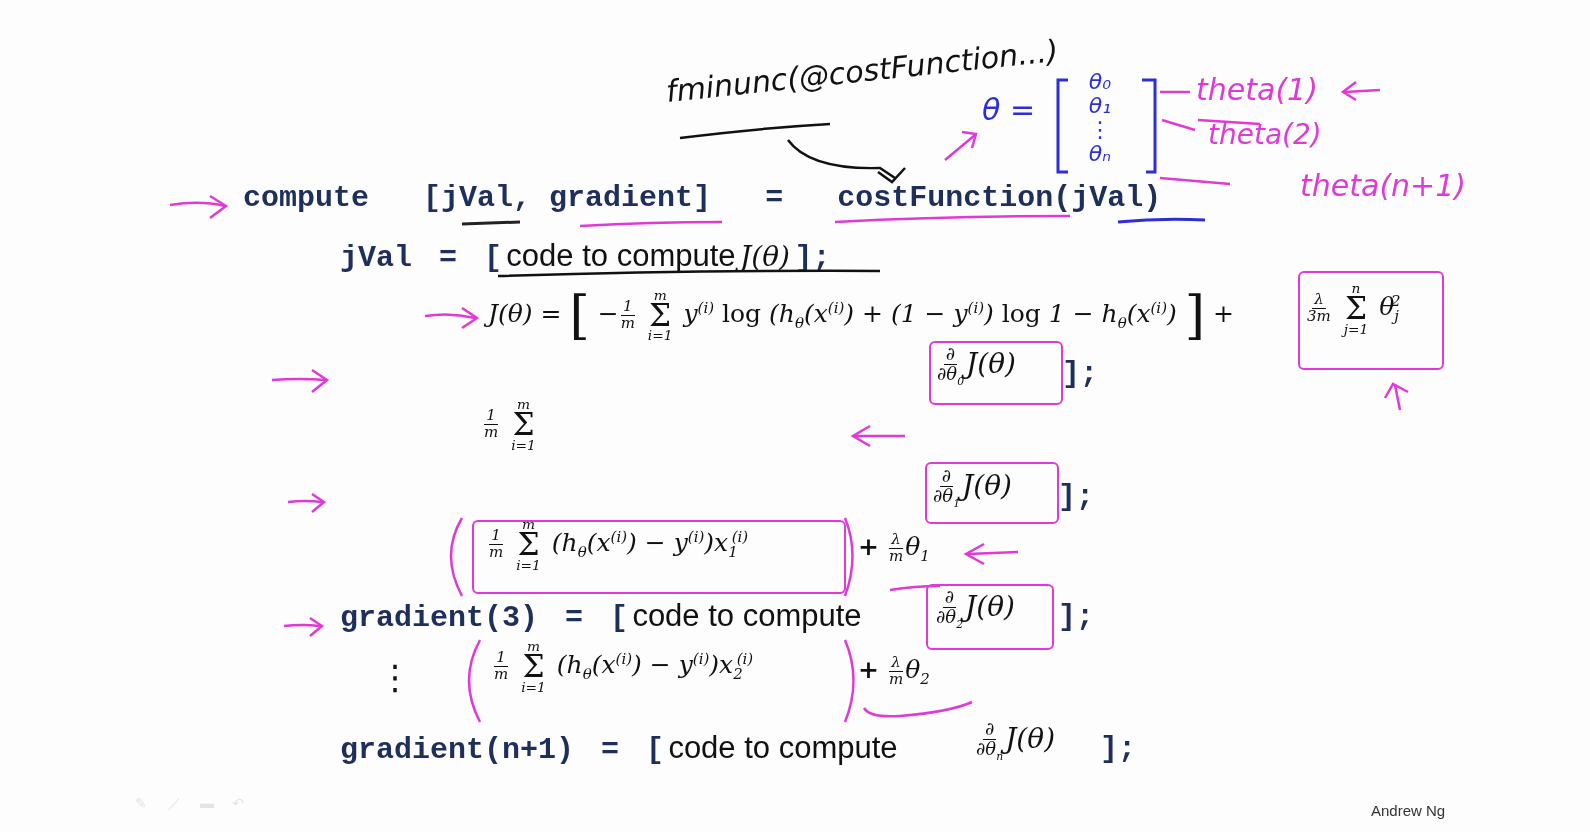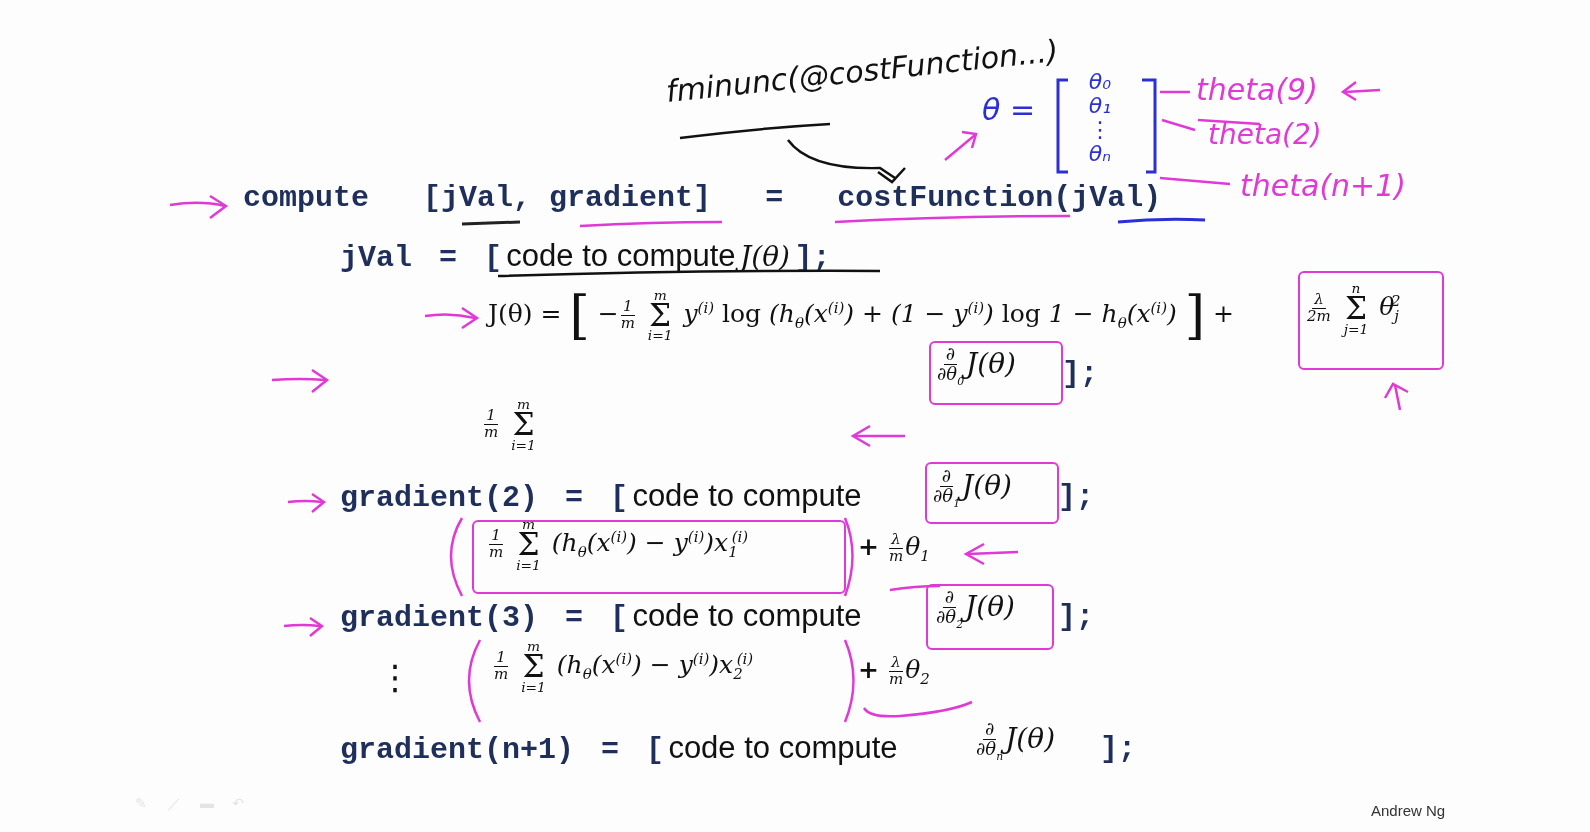--- a/index.html
+++ b/index.html
@@ -44,39 +44,39 @@
     <span class="code">&nbsp;</span>
     <span class="code">=</span>
     <span class="code">&nbsp;</span>
     <span class="code">[</span>
     <span class="txt">code to compute</span>
     <span class="math">J(θ)</span>
     <span class="code">];</span>
   </div>
 
   <div class="abs math" style="left:488px;top:285px;font-size:25px;">
-    <span class="mrm" style="">J(θ) =</span>
+    <span class="mrm" style="font-style:italic;">J(θ) =</span>
     <span style="font-size:52px;font-style:normal;vertical-align:middle;font-weight:100;">[</span>
     <span>−</span><span class="frac">
         <span class="n">1</span>
         <span>m</span>
       </span>
     <span class="sum">
         <span class="lim">m</span>
         <span class="sig">Σ</span>
         <span class="lim">i=1</span>
       </span>
     <span>y<sup>(i)</sup> <span class="mrm">log</span> (h<sub>θ</sub>(x<sup>(i)</sup>) + (1 − y<sup>(i)</sup>) <span class="mrm">log</span> 1 − h<sub>θ</sub>(x<sup>(i)</sup>)</span>
     <span style="font-size:52px;font-style:normal;vertical-align:middle;">]</span>
     <span class="mrm">+</span>
   </div>
   <div class="abs math" style="left:1305px;top:282px;font-size:25px;">
     <span class="frac">
         <span class="n">λ</span>
-        <span>2m</span>
+        <span>3m</span>
       </span>
     <span class="sum">
         <span class="lim">n</span>
         <span class="sig">Σ</span>
         <span class="lim">j=1</span>
       </span>
     <span>θ<sub>j</sub><sup style="margin-left:-8px;">2</sup></span>
   </div>
   <div class="pinkbox" style="left:1298px;top:271px;width:142px;height:95px;"></div>
 
@@ -93,28 +93,20 @@
         <span class="n">1</span>
         <span>m</span>
       </span>
     <span class="sum">
         <span class="lim">m</span>
         <span class="sig">Σ</span>
         <span class="lim">i=1</span>
       </span>
   </div>
 
-  <div class="abs" style="left:340px;top:478px;">
-    <span class="code">gradient(2)</span>
-    <span class="code">&nbsp;</span>
-    <span class="code">=</span>
-    <span class="code">&nbsp;</span>
-    <span class="code">[</span>
-    <span class="txt">code to compute</span>
-  </div>
   <div class="abs math" style="left:931px;top:467px;">
     <span class="frac" style="font-size:18px;">
         <span class="n">∂</span>
         <span>∂θ<sub>1</sub></span>
       </span>J(θ)
   </div>
   <div class="pinkbox" style="left:925px;top:462px;width:130px;height:58px;"></div>
   <div class="abs code" style="left:1058px;top:480px;">];</div>
   <div class="abs math" style="left:487px;top:518px;font-size:25px;">
     <span class="frac">
@@ -192,23 +184,23 @@
   <div class="abs code" style="left:1100px;top:732px;">];</div>
 
   <div class="abs hand" style="left:668px;top:74px;font-size:30px;color:#111;transform:rotate(-6deg);transform-origin:left bottom;">fminunc(@costFunction...)</div>
   <div class="abs hand" style="left:982px;top:92px;font-size:30px;color:#2a2fd6;">θ =</div>
   <div class="abs hand" style="left:1085px;top:70px;font-size:22px;color:#2a2fd6;line-height:24px;text-align:right;">
     <div>θ₀</div>
     <div>θ₁</div>
     <div style="padding-left:4px;">⋮</div>
     <div>θₙ</div>
   </div>
-  <div class="abs hand pink" style="left:1196px;top:72px;font-size:30px;">theta(9)</div>
+  <div class="abs hand pink" style="left:1196px;top:72px;font-size:30px;">theta(1)</div>
   <div class="abs hand pink" style="left:1208px;top:118px;font-size:28px;">theta(2)</div>
-  <div class="abs hand pink" style="left:1240px;top:168px;font-size:30px;">theta(n+1)</div>
+  <div class="abs hand pink" style="left:1300px;top:168px;font-size:30px;">theta(n+1)</div>
 
   <svg class="ann" width="1590" height="832">
 
     <path d="M680 138 Q760 128 830 124" stroke="#111" stroke-width="2.5" fill="none"></path>
     <path d="M788 140 Q810 170 880 168 L895 178" stroke="#111" stroke-width="2.5" fill="none"></path>
     <path d="M878 172 L892 182 L905 168" stroke="#111" stroke-width="2.5" fill="none"></path>
 
     <path d="M462 224 L520 222" stroke="#222" stroke-width="3" fill="none"></path>
     <path d="M498 276 Q700 270 880 271" stroke="#111" stroke-width="2.5" fill="none"></path>
 

